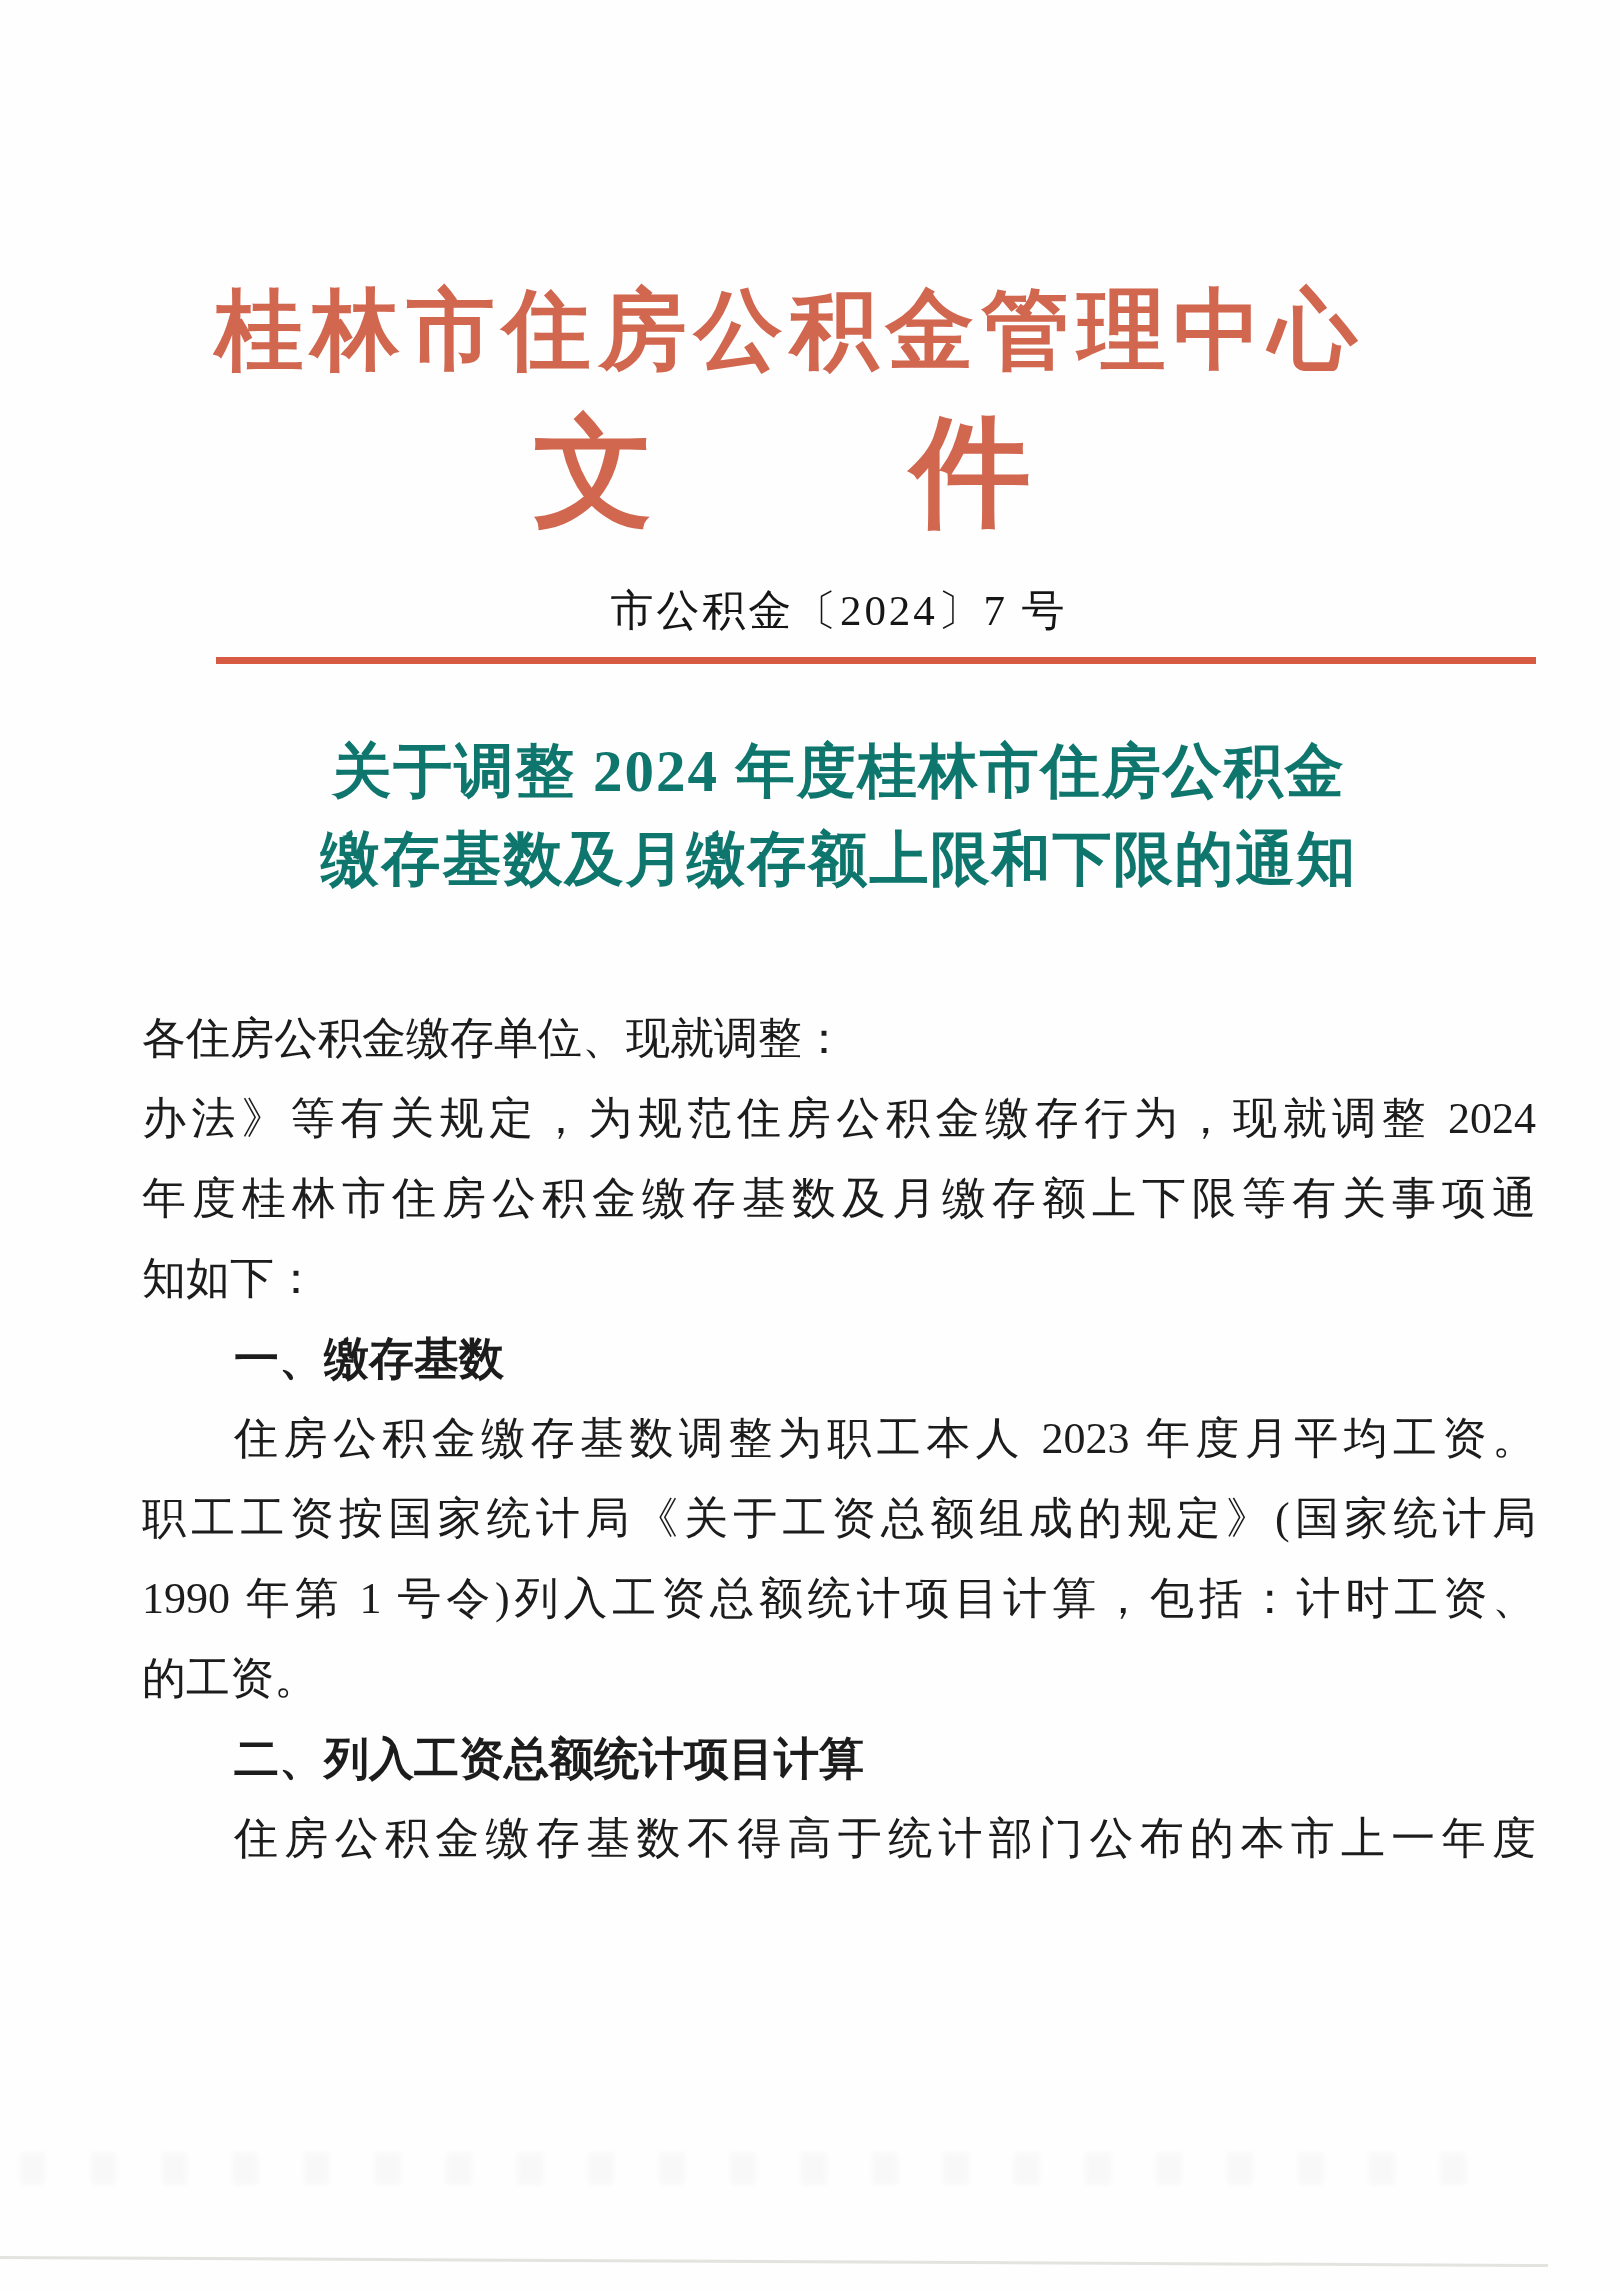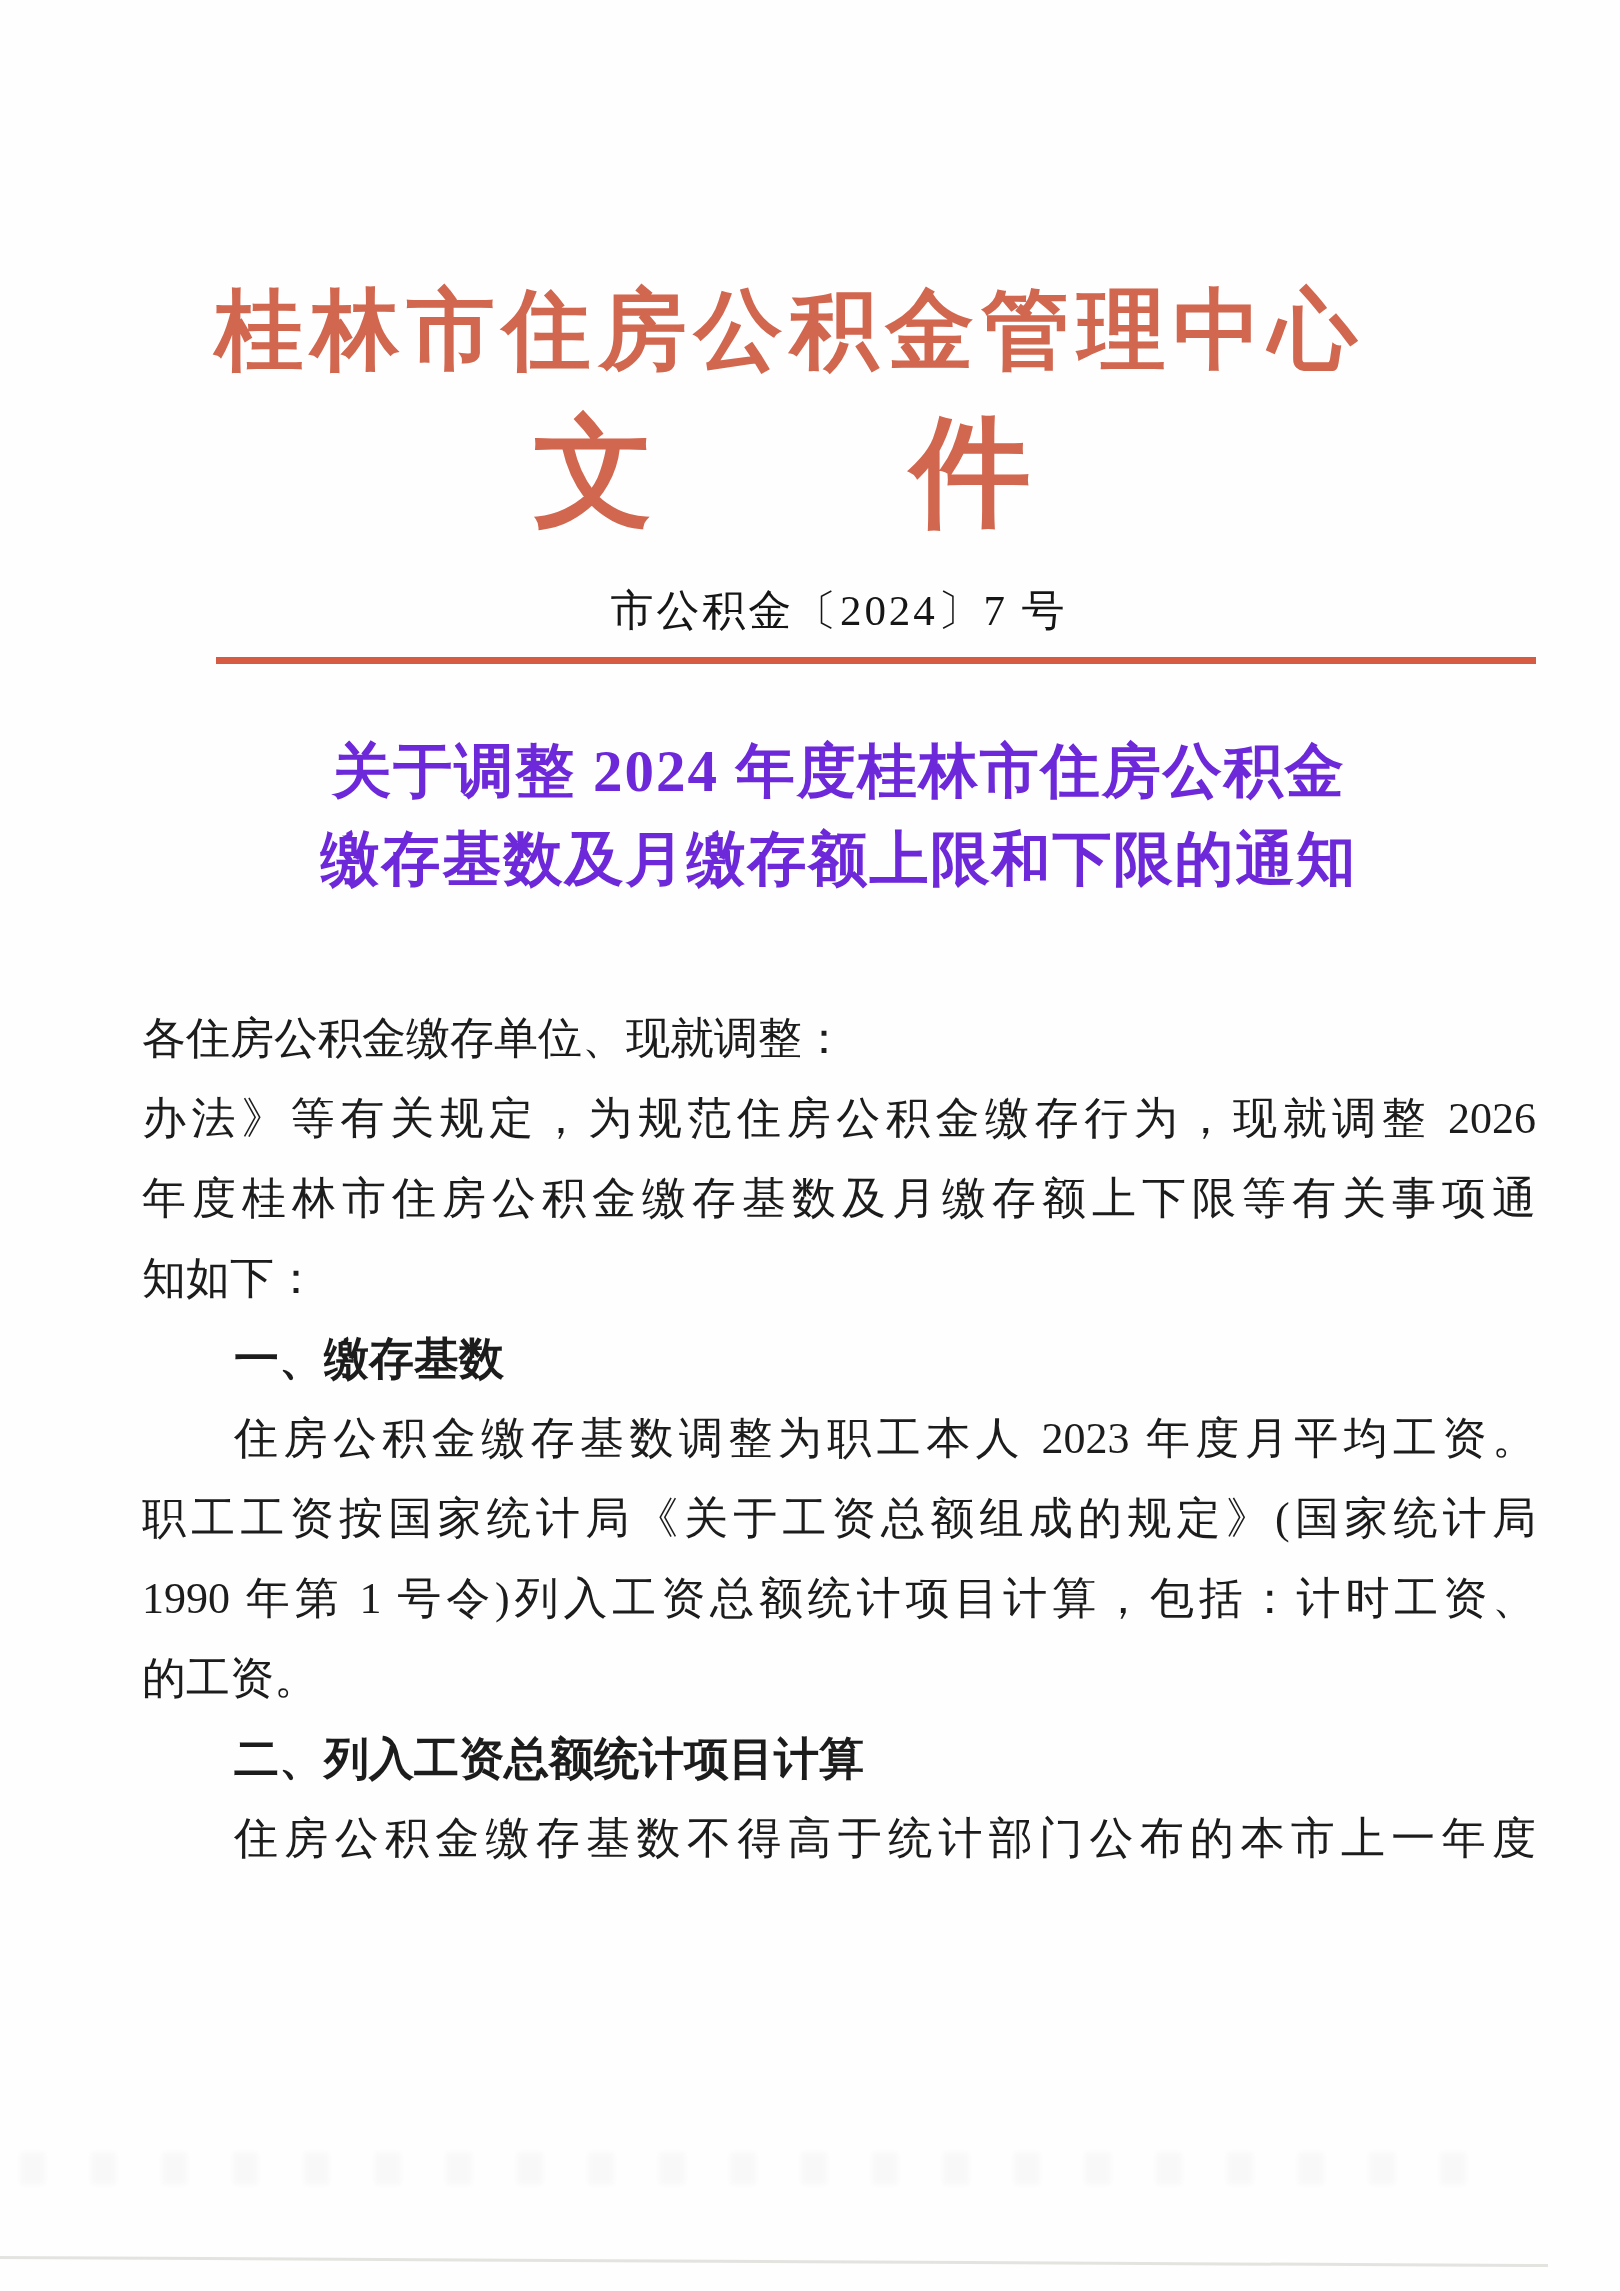--- a/index.html
+++ b/index.html
@@ -60,21 +60,21 @@
   }
 
   
   .title {
     margin-top: 63px;
     font-size: 59px;
     line-height: 88px;
     font-weight: bold;
     letter-spacing: 2px;
     text-align: center;
-    color: #6d28d9;
+    color: #0f766e;
   }
 
   
   .body-text {
     margin-top: 96px;
     font-size: 44px;
     color: #1c1c1c;
   }
   .line {
     line-height: 80px;
@@ -138,21 +138,21 @@
 
   <div class="red-rule"></div>
 
   <div class="title">
     <div>关于调整 2024 年度桂林市住房公积金</div>
     <div>缴存基数及月缴存额上限和下限的通知</div>
   </div>
 
   <div class="body-text">
     <div class="line">各住房公积金缴存单位、现就调整：</div>
-    <div class="line justify">办法》等有关规定，为规范住房公积金缴存行为，现就调整 2026</div>
+    <div class="line justify">办法》等有关规定，为规范住房公积金缴存行为，现就调整 2024</div>
     <div class="line justify">年度桂林市住房公积金缴存基数及月缴存额上下限等有关事项通</div>
     <div class="line">知如下：</div>
     <div class="line heading">一、缴存基数</div>
     <div class="line indent justify">住房公积金缴存基数调整为职工本人 2023 年度月平均工资。</div>
     <div class="line justify">职工工资按国家统计局《关于工资总额组成的规定》(国家统计局</div>
     <div class="line justify">1990 年第 1 号令)列入工资总额统计项目计算，包括：计时工资、</div>
     <div class="line">的工资。</div>
     <div class="line heading">二、列入工资总额统计项目计算</div>
     <div class="line indent justify">住房公积金缴存基数不得高于统计部门公布的本市上一年度</div>
   </div>

